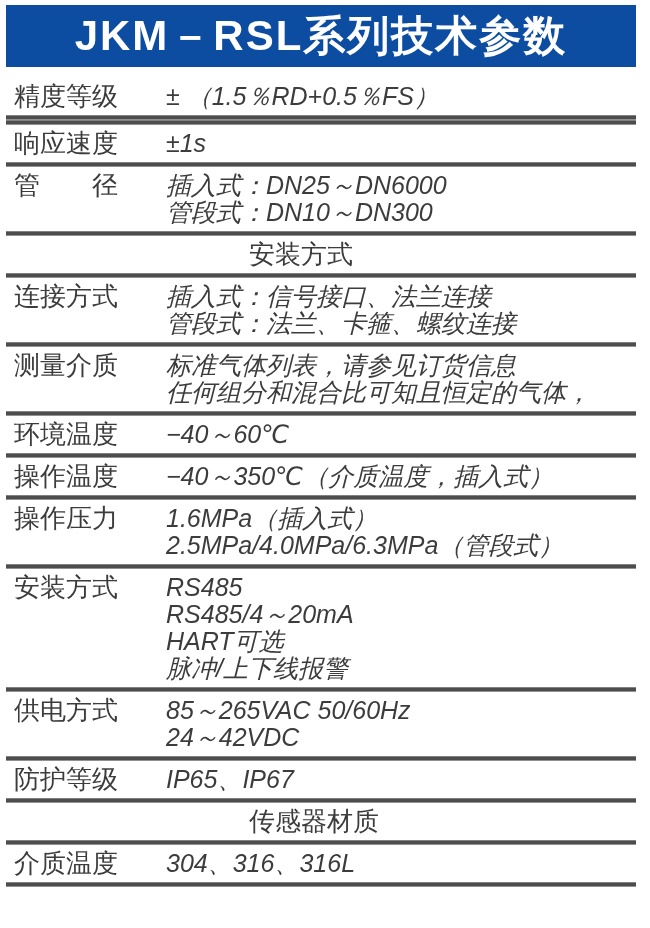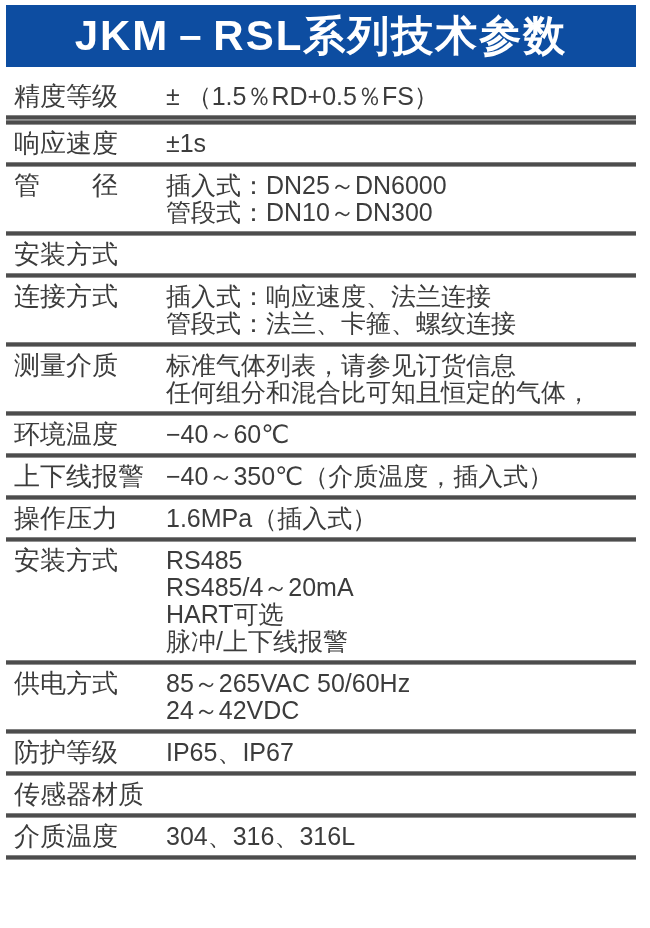--- a/index.html
+++ b/index.html
@@ -33,38 +33,40 @@
     font-size: 42px;
     font-weight: 700;
     letter-spacing: 2px;
     white-space: nowrap;
   }
   .spec-table { width: 100%; }
   .spec-row {
     display: flex;
     align-items: flex-start;
     padding: 5px 0 5px 0;
+    justify-content: center;
   }
   .row-label {
     flex: none;
     width: 160px;
     padding-left: 8px;
     font-size: 26px;
     line-height: 27px;
     color: var(--text);
     white-space: nowrap;
   }
   .row-values {
     flex: 1;
     font-size: 25px;
     color: var(--text);
   }
   .value-line {
     line-height: 27px;
     white-space: nowrap;
+    font-style: italic;
   }
   .divider {
     height: 5px;
     background: linear-gradient(to bottom, #9b9b9b 0%, var(--divider) 30%, var(--divider) 72%, #b7b7b7 100%);
   }
 </style>
 </head>
 <body>
 
 <div class="page">
@@ -112,21 +114,21 @@
     <div class="spec-row">
       <div class="row-label">安装方式</div>
     </div>
     <div class="divider"></div>
   </div>
 
   <div>
     <div class="spec-row">
       <div class="row-label">连接方式</div>
       <div class="row-values">
-            <div class="value-line">插入式：响应速度、法兰连接</div>
+            <div class="value-line">插入式：信号接口、法兰连接</div>
             <div class="value-line">管段式：法兰、卡箍、螺纹连接</div>
           </div>
     </div>
     <div class="divider"></div>
   </div>
 
   <div>
     <div class="spec-row">
       <div class="row-label">测量介质</div>
       <div class="row-values">
@@ -142,33 +144,34 @@
       <div class="row-label">环境温度</div>
       <div class="row-values">
             <div class="value-line">−40～60℃</div>
           </div>
     </div>
     <div class="divider"></div>
   </div>
 
   <div>
     <div class="spec-row">
-      <div class="row-label">上下线报警</div>
+      <div class="row-label">操作温度</div>
       <div class="row-values">
             <div class="value-line">−40～350℃（介质温度，插入式）</div>
           </div>
     </div>
     <div class="divider"></div>
   </div>
 
   <div>
     <div class="spec-row">
       <div class="row-label">操作压力</div>
       <div class="row-values">
             <div class="value-line">1.6MPa（插入式）</div>
+            <div class="value-line">2.5MPa/4.0MPa/6.3MPa（管段式）</div>
           </div>
     </div>
     <div class="divider"></div>
   </div>
 
   <div>
     <div class="spec-row">
       <div class="row-label">安装方式</div>
       <div class="row-values">
             <div class="value-line">RS485</div>

